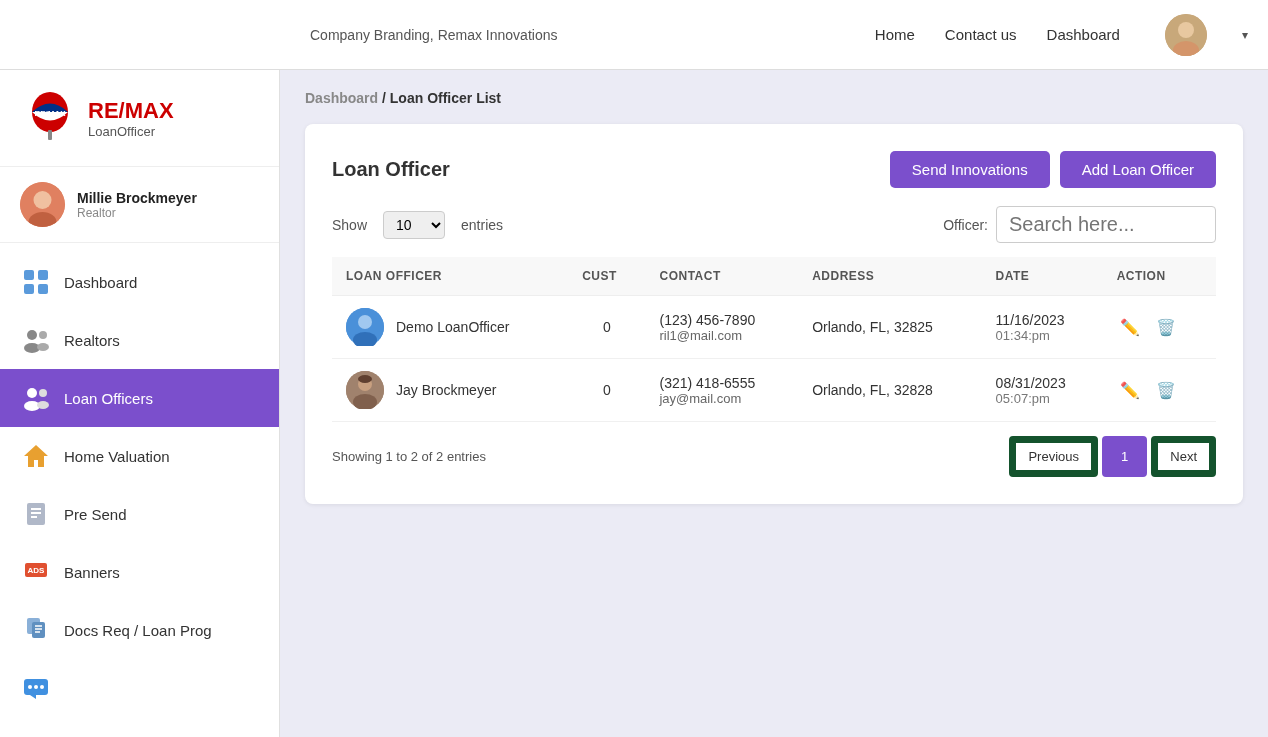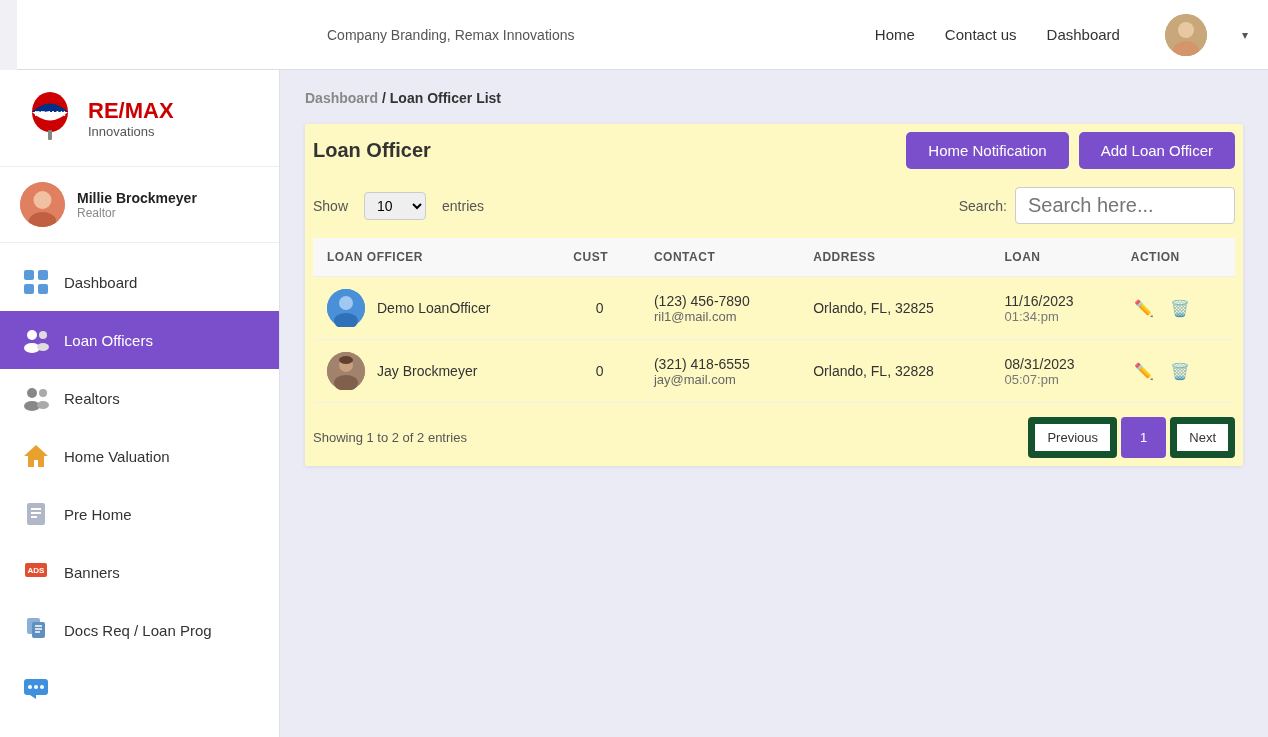--- a/index.html
+++ b/index.html
@@ -7,21 +7,21 @@
 
     
     .top-nav {
       background: #fff;
       border-bottom: 1px solid #ddd;
       height: 70px;
       display: flex;
       align-items: center;
       padding: 0 20px;
       position: fixed;
-      top: 0; left: 17px; right: 0;
+      top: 0; left: 0; right: 0;
       z-index: 100;
     }
     .top-nav .company-name {
       flex: 1;
       font-size: 14px;
       color: #555;
       margin-left: 290px;
     }
     .top-nav .nav-links {
       display: flex;
@@ -140,23 +140,23 @@
       background: #ebebf5;
     }
     .breadcrumb {
       font-size: 14px;
       color: #888;
       margin-bottom: 18px;
     }
     .breadcrumb span { color: #333; font-weight: 600; }
 
     .card {
-      background: #fef9c3;
-      border-radius: 2px;
-      padding: 8px;
+      background: #ffffff;
+      border-radius: 8px;
+      padding: 27px;
       box-shadow: 0 1px 4px rgba(0,0,0,0.08);
     }
     .card-header {
       display: flex;
       align-items: center;
       margin-bottom: 18px;
     }
     .card-title {
       font-size: 20px;
       font-weight: 600;
@@ -338,21 +338,21 @@
           <path d="M10 22 Q28 5 46 22" fill="#003087"></path>
           <path d="M10 22 Q28 39 46 22" fill="#fff"></path>
 
           <rect x="26" y="40" width="4" height="10" fill="#888" rx="1"></rect>
 
           <text x="28" y="26" font-size="8" font-weight="bold" fill="#fff" text-anchor="middle" font-family="Arial">RE/MAX</text>
         </svg>
       </div>
       <div class="logo-text">
         <div class="remax">RE/MAX</div>
-        <div class="innovation">Innovations</div>
+        <div class="innovation">LoanOfficer</div>
       </div>
     </div>
 
     <div class="user-section">
       <div class="user-avatar">
         <svg viewBox="0 0 45 45" xmlns="http://www.w3.org/2000/svg" width="45" height="45">
           <circle cx="22.5" cy="22.5" r="22.5" fill="#e08060"></circle>
           <circle cx="22.5" cy="18" r="9" fill="#f0c0a0"></circle>
           <ellipse cx="22.5" cy="40" rx="14" ry="10" fill="#c06040"></ellipse>
         </svg>
@@ -370,64 +370,64 @@
           <svg width="28" height="28" viewBox="0 0 28 28" xmlns="http://www.w3.org/2000/svg">
             <rect x="2" y="2" width="10" height="10" rx="2" fill="#5a9adb"></rect>
             <rect x="16" y="2" width="10" height="10" rx="2" fill="#5a9adb"></rect>
             <rect x="2" y="16" width="10" height="10" rx="2" fill="#5a9adb"></rect>
             <rect x="16" y="16" width="10" height="10" rx="2" fill="#5a9adb"></rect>
           </svg>
         </div>
         <span>Dashboard</span>
       </div>
 
+      <div class="sidebar-item">
+        <div class="icon">
+          <svg width="28" height="28" viewBox="0 0 28 28" xmlns="http://www.w3.org/2000/svg">
+            <circle cx="10" cy="9" r="5" fill="#888"></circle>
+            <ellipse cx="10" cy="22" rx="8" ry="5" fill="#888"></ellipse>
+            <circle cx="21" cy="9" r="4" fill="#aaa"></circle>
+            <ellipse cx="21" cy="21" rx="6" ry="4" fill="#aaa"></ellipse>
+          </svg>
+        </div>
+        <span>Realtors</span>
+      </div>
+
       <div class="sidebar-item active">
         <div class="icon">
           <svg width="28" height="28" viewBox="0 0 28 28" xmlns="http://www.w3.org/2000/svg">
             <circle cx="10" cy="9" r="5" fill="#fff"></circle>
             <ellipse cx="10" cy="22" rx="8" ry="5" fill="#fff"></ellipse>
             <circle cx="21" cy="9" r="4" fill="#ddd"></circle>
             <ellipse cx="21" cy="21" rx="6" ry="4" fill="#ddd"></ellipse>
           </svg>
         </div>
         <span>Loan Officers</span>
       </div>
 
-      <div class="sidebar-item">
-        <div class="icon">
-          <svg width="28" height="28" viewBox="0 0 28 28" xmlns="http://www.w3.org/2000/svg">
-            <circle cx="10" cy="9" r="5" fill="#888"></circle>
-            <ellipse cx="10" cy="22" rx="8" ry="5" fill="#888"></ellipse>
-            <circle cx="21" cy="9" r="4" fill="#aaa"></circle>
-            <ellipse cx="21" cy="21" rx="6" ry="4" fill="#aaa"></ellipse>
-          </svg>
-        </div>
-        <span>Realtors</span>
-      </div>
-
 
       <div class="sidebar-item">
         <div class="icon">
           <svg width="28" height="28" viewBox="0 0 28 28" xmlns="http://www.w3.org/2000/svg">
             <polygon points="14,3 26,14 22,14 22,25 16,25 16,18 12,18 12,25 6,25 6,14 2,14" fill="#e8a030"></polygon>
           </svg>
         </div>
         <span>Home Valuation</span>
       </div>
 
       <div class="sidebar-item">
         <div class="icon">
           <svg width="28" height="28" viewBox="0 0 28 28" xmlns="http://www.w3.org/2000/svg">
             <rect x="5" y="3" width="18" height="22" rx="2" fill="#b0b8c8"></rect>
             <line x1="9" y1="9" x2="19" y2="9" stroke="#fff" stroke-width="2"></line>
             <line x1="9" y1="13" x2="19" y2="13" stroke="#fff" stroke-width="2"></line>
             <line x1="9" y1="17" x2="15" y2="17" stroke="#fff" stroke-width="2"></line>
           </svg>
         </div>
-        <span>Pre Home</span>
+        <span>Pre Send</span>
       </div>
 
       <div class="sidebar-item">
         <div class="icon">
           <svg width="28" height="28" viewBox="0 0 28 28" xmlns="http://www.w3.org/2000/svg">
             <rect x="3" y="5" width="22" height="14" rx="2" fill="#e05030"></rect>
             <text x="14" y="15" font-size="8" fill="#fff" text-anchor="middle" font-family="Arial" font-weight="bold">ADS</text>
           </svg>
         </div>
         <span>Banners</span>
@@ -465,49 +465,49 @@
   <div class="main-content">
 
     <div class="breadcrumb">
       <span style="color:#888; cursor:pointer;">Dashboard</span><span> / </span><span style="color:#333; font-weight:600;">Loan Officer List</span>
     </div>
 
     <div class="card">
 
       <div class="card-header">
         <div class="card-title">Loan Officer</div>
-        <button class="btn-send">Home Notification</button>
+        <button class="btn-send">Send Innovations</button>
         <button class="btn-add">Add Loan Officer</button>
       </div>
 
       <div class="table-controls">
         <div class="show-entries">
           <span>Show</span>
           <select>
             <option>10</option>
             <option>25</option>
             <option>50</option>
             <option>100</option>
           </select>
           <span>entries</span>
         </div>
         <div class="search-box">
-          <label>Search:</label>
+          <label>Officer:</label>
           <input type="text" placeholder="Search here..." style="">
         </div>
       </div>
 
       <table>
         <thead>
           <tr>
             <th>LOAN OFFICER</th>
             <th>CUST</th>
             <th>CONTACT</th>
             <th>ADDRESS</th>
-            <th>LOAN</th>
+            <th>DATE</th>
             <th>ACTION</th>
           </tr>
         </thead>
         <tbody>
 
           <tr>
             <td>
               <div class="officer-cell">
                 <div class="officer-avatar blue">
                   <svg width="38" height="38" viewBox="0 0 38 38" xmlns="http://www.w3.org/2000/svg">

